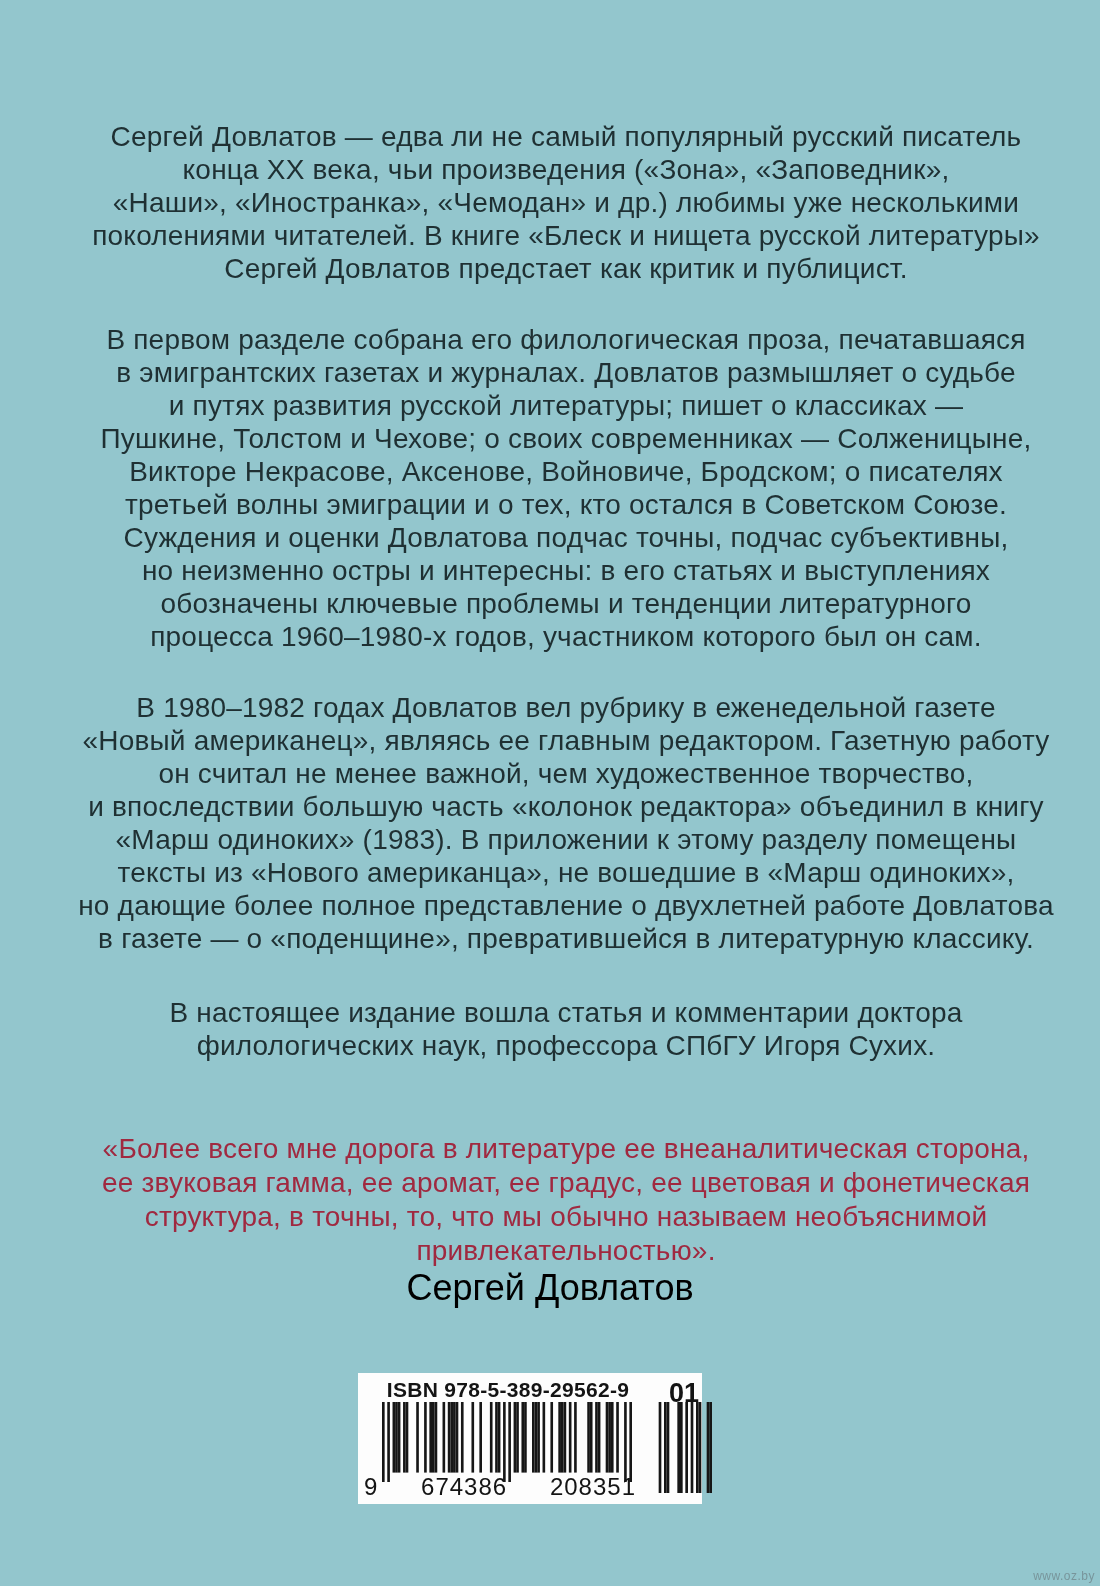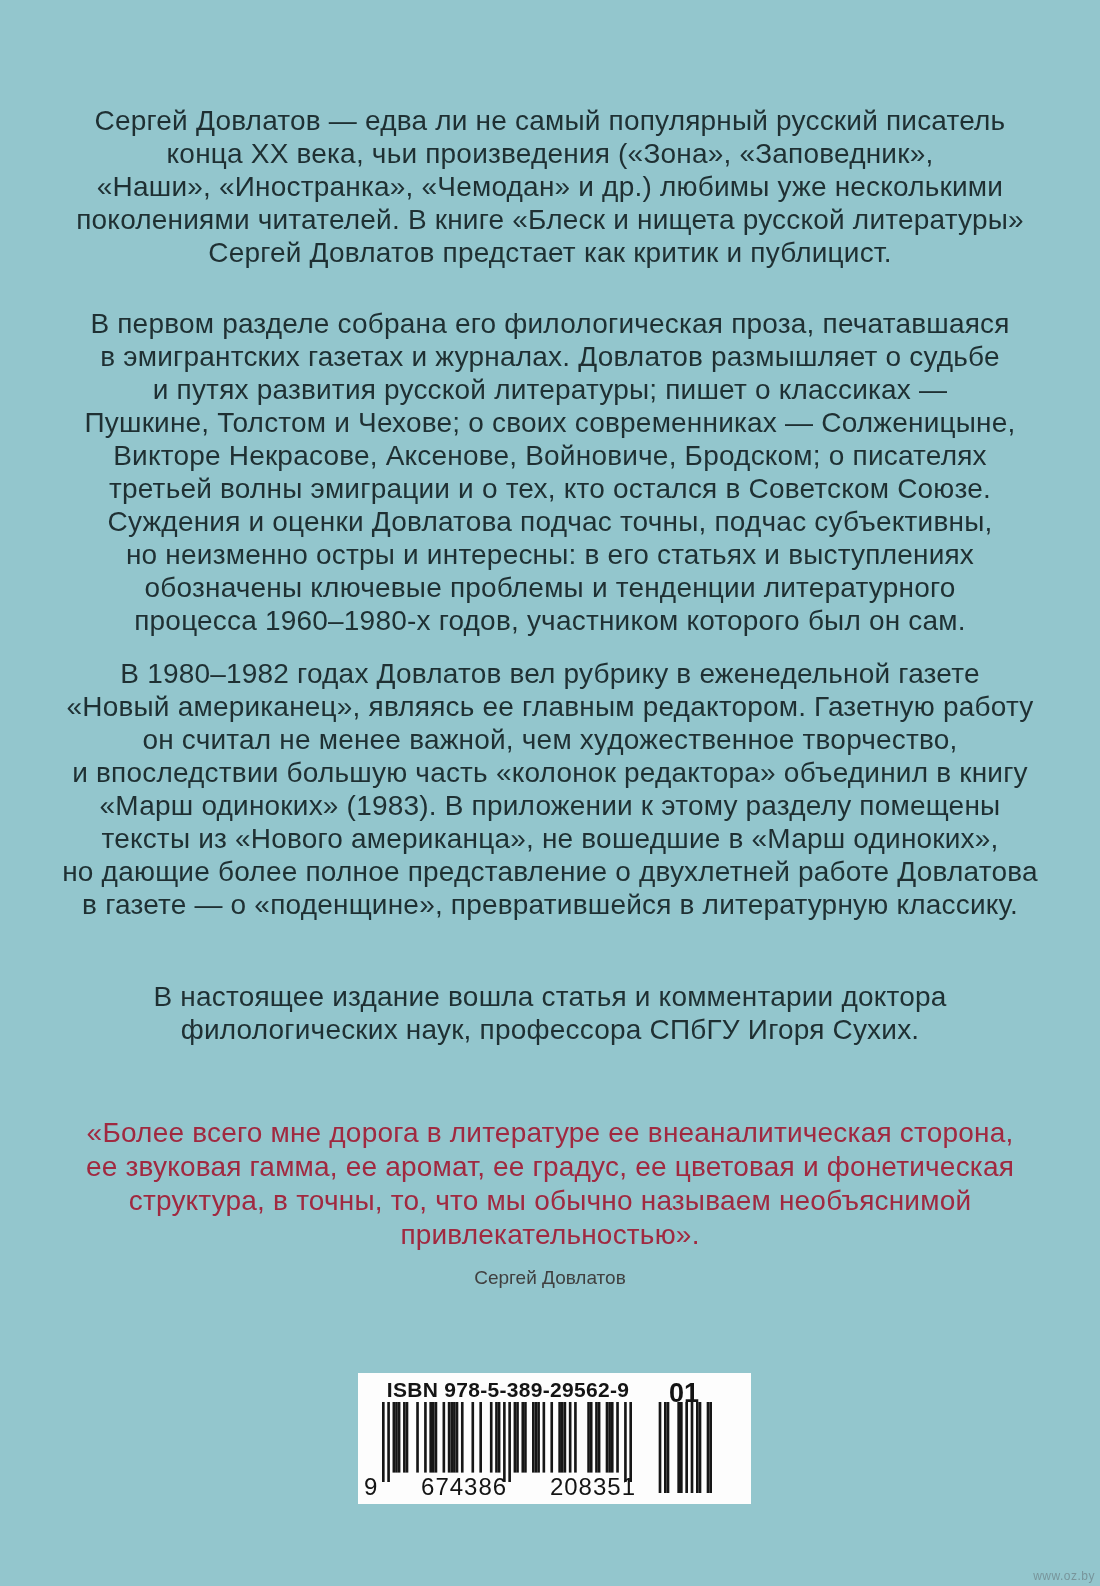--- a/index.html
+++ b/index.html
@@ -11,41 +11,41 @@
     position:relative;
     overflow:hidden;
   }
   .para{
     position:absolute;left:50%;transform:translateX(-50%);
     width:1010px;
     text-align:center;
     font-size:28px;line-height:33px;
     letter-spacing:0.2px;
     white-space:pre-line;
-    margin:0;
+    margin:16px;
   }
   .p1{top:104px;}
   .p2{top:307px;text-align:center;}
-  .p3{top:657px;}
+  .p3{top:675px;}
   .p4{top:980px;text-align:center;}
   .quote{
     top:1116px;
     color:#a02940;
     line-height:34px;
   }
   .signature{
     position:absolute;left:50%;transform:translateX(-50%);
     top:1267px;
-    font-size:19px;
-    color:#404040;
+    font-size:36px;
+    color:#000000;
     white-space:nowrap;
   }
   .barcode-box{
     position:absolute;left:358px;top:1373px;
-    width:393px;height:131px;
+    width:344px;height:131px;
     background:#fdfdfd;
   }
   .isbn-label{
     position:absolute;top:5px;left:20px;width:260px;
     text-align:center;
     font-size:21px;font-weight:bold;color:#141414;
     letter-spacing:0.3px;
     white-space:nowrap;
   }
   .addon-label{

